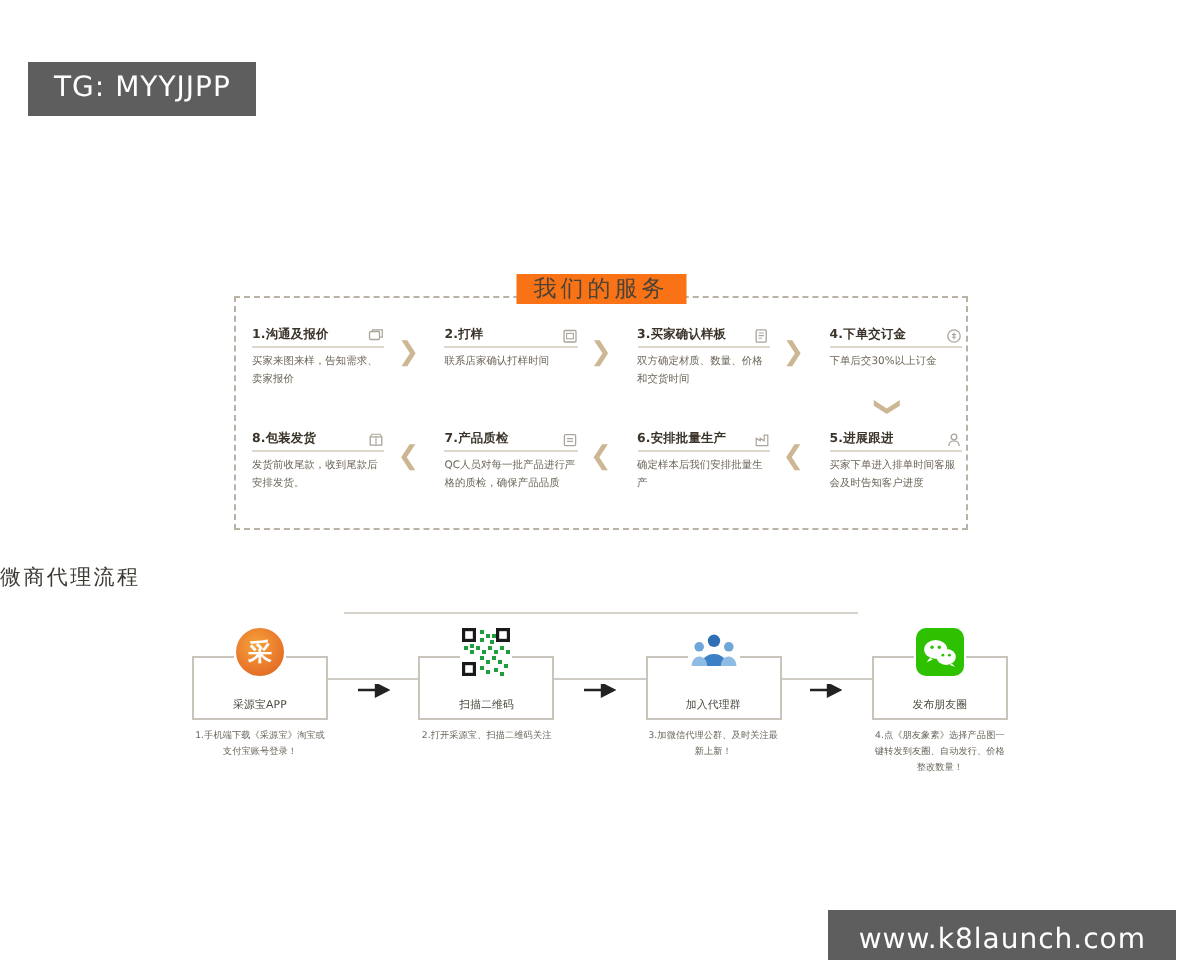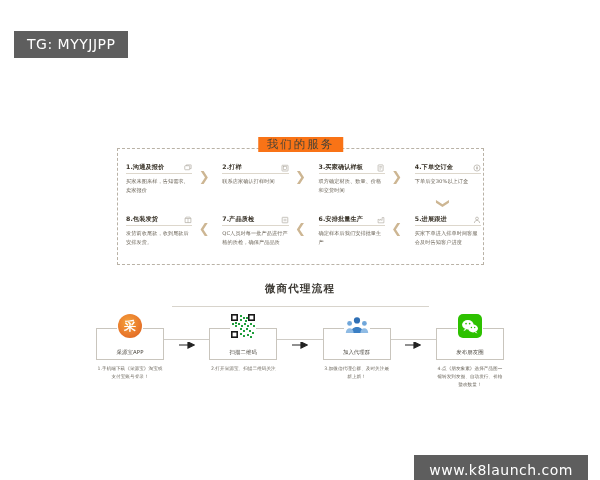--- a/index.html
+++ b/index.html
@@ -90,25 +90,23 @@
     position: absolute;
     right: 34px; top: 48px;
     color: #cdb693;
     font-size: 13px;
     line-height: 1;
   }
 
   
   .agent { position: absolute; left: 0; top: 262px; width: 600px; height: 110px; }
   .agent-title {
-    text-align: center;
     font-size: 10.5px;
     color: #3d3a34;
     letter-spacing: 1.2px;
-    font-weight: bold;
   }
   .agent-rule {
     position: absolute;
     left: 172px; top: 24px; width: 257px;
     height: 1px; background: #d8d4cc;
   }
   .agent-baseline {
     position: absolute;
     left: 96px; top: 57px; width: 408px;
     height: 1px; background: #cfccc6;

